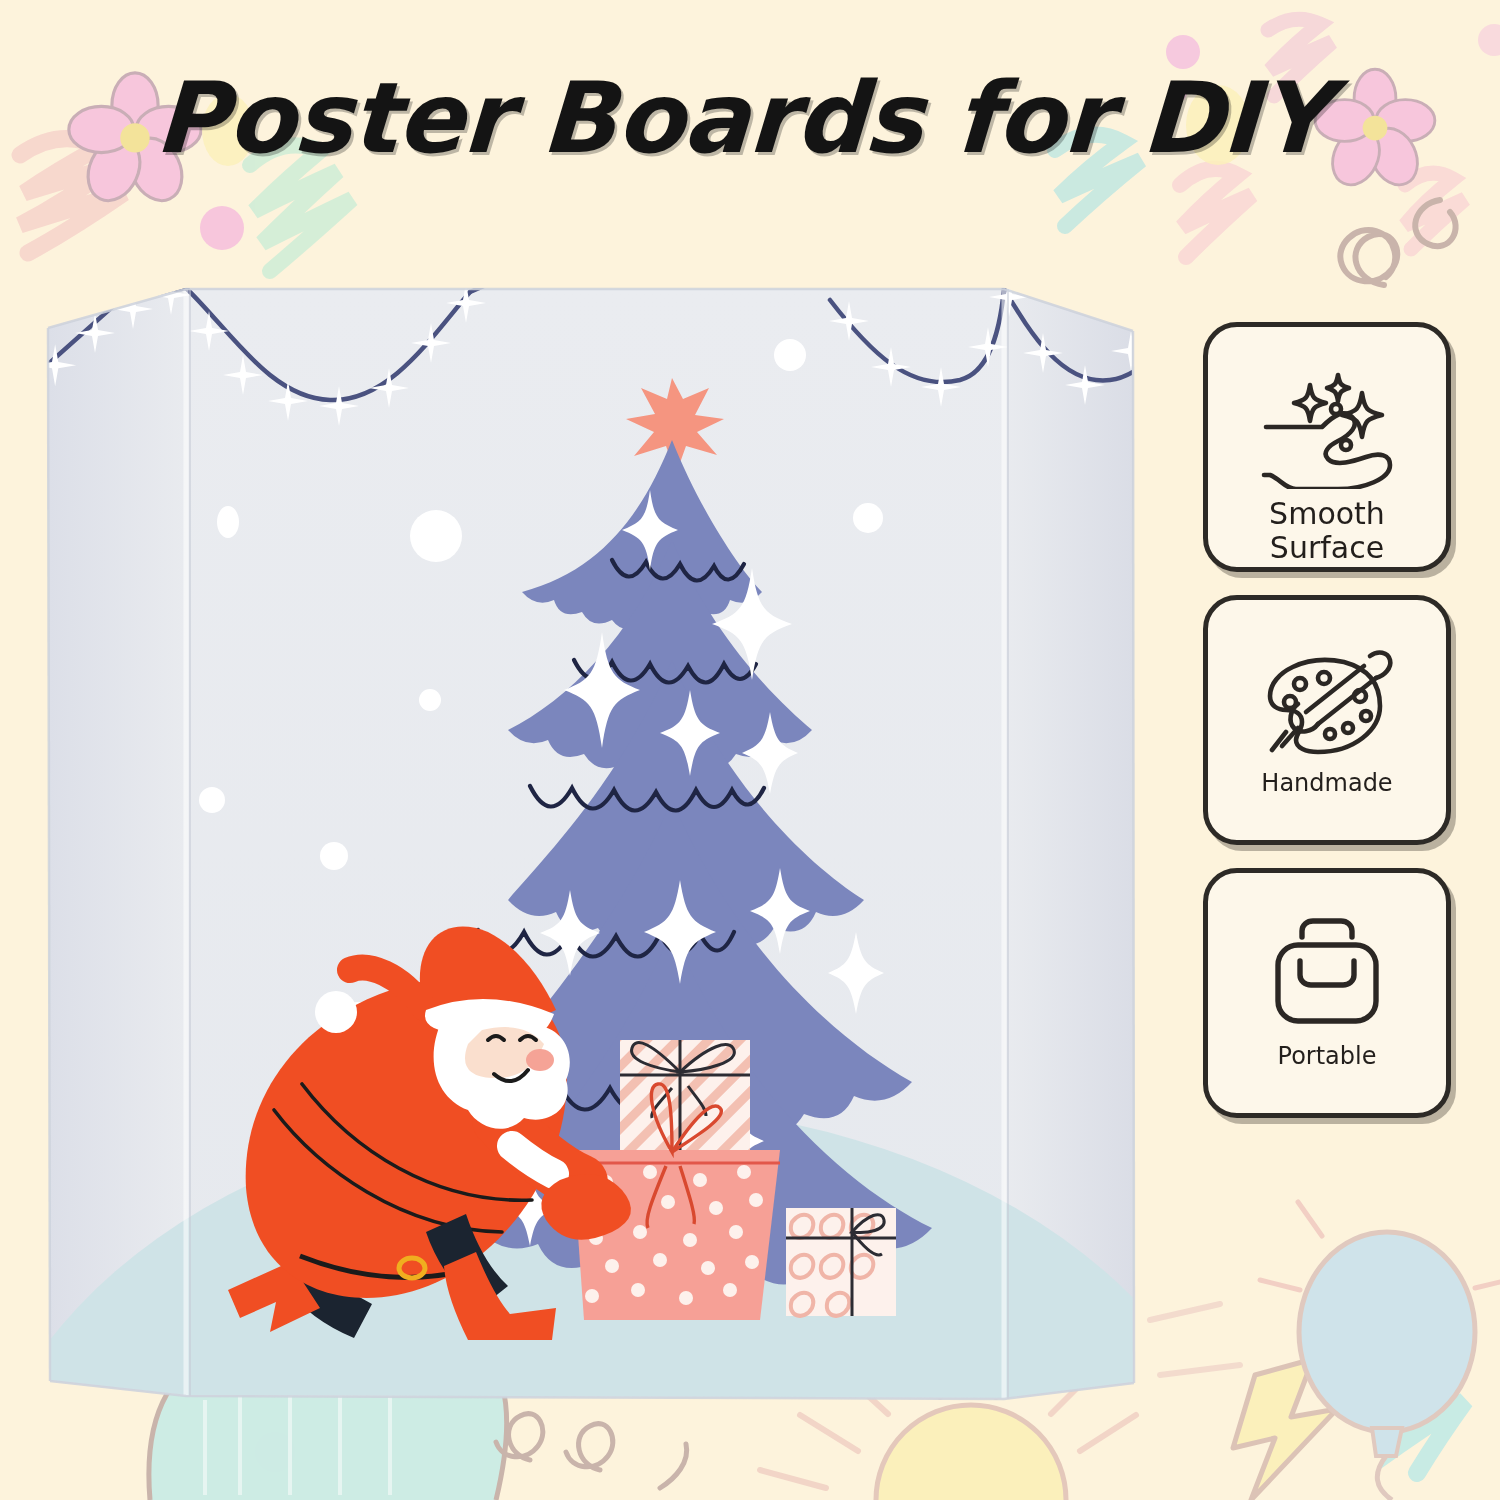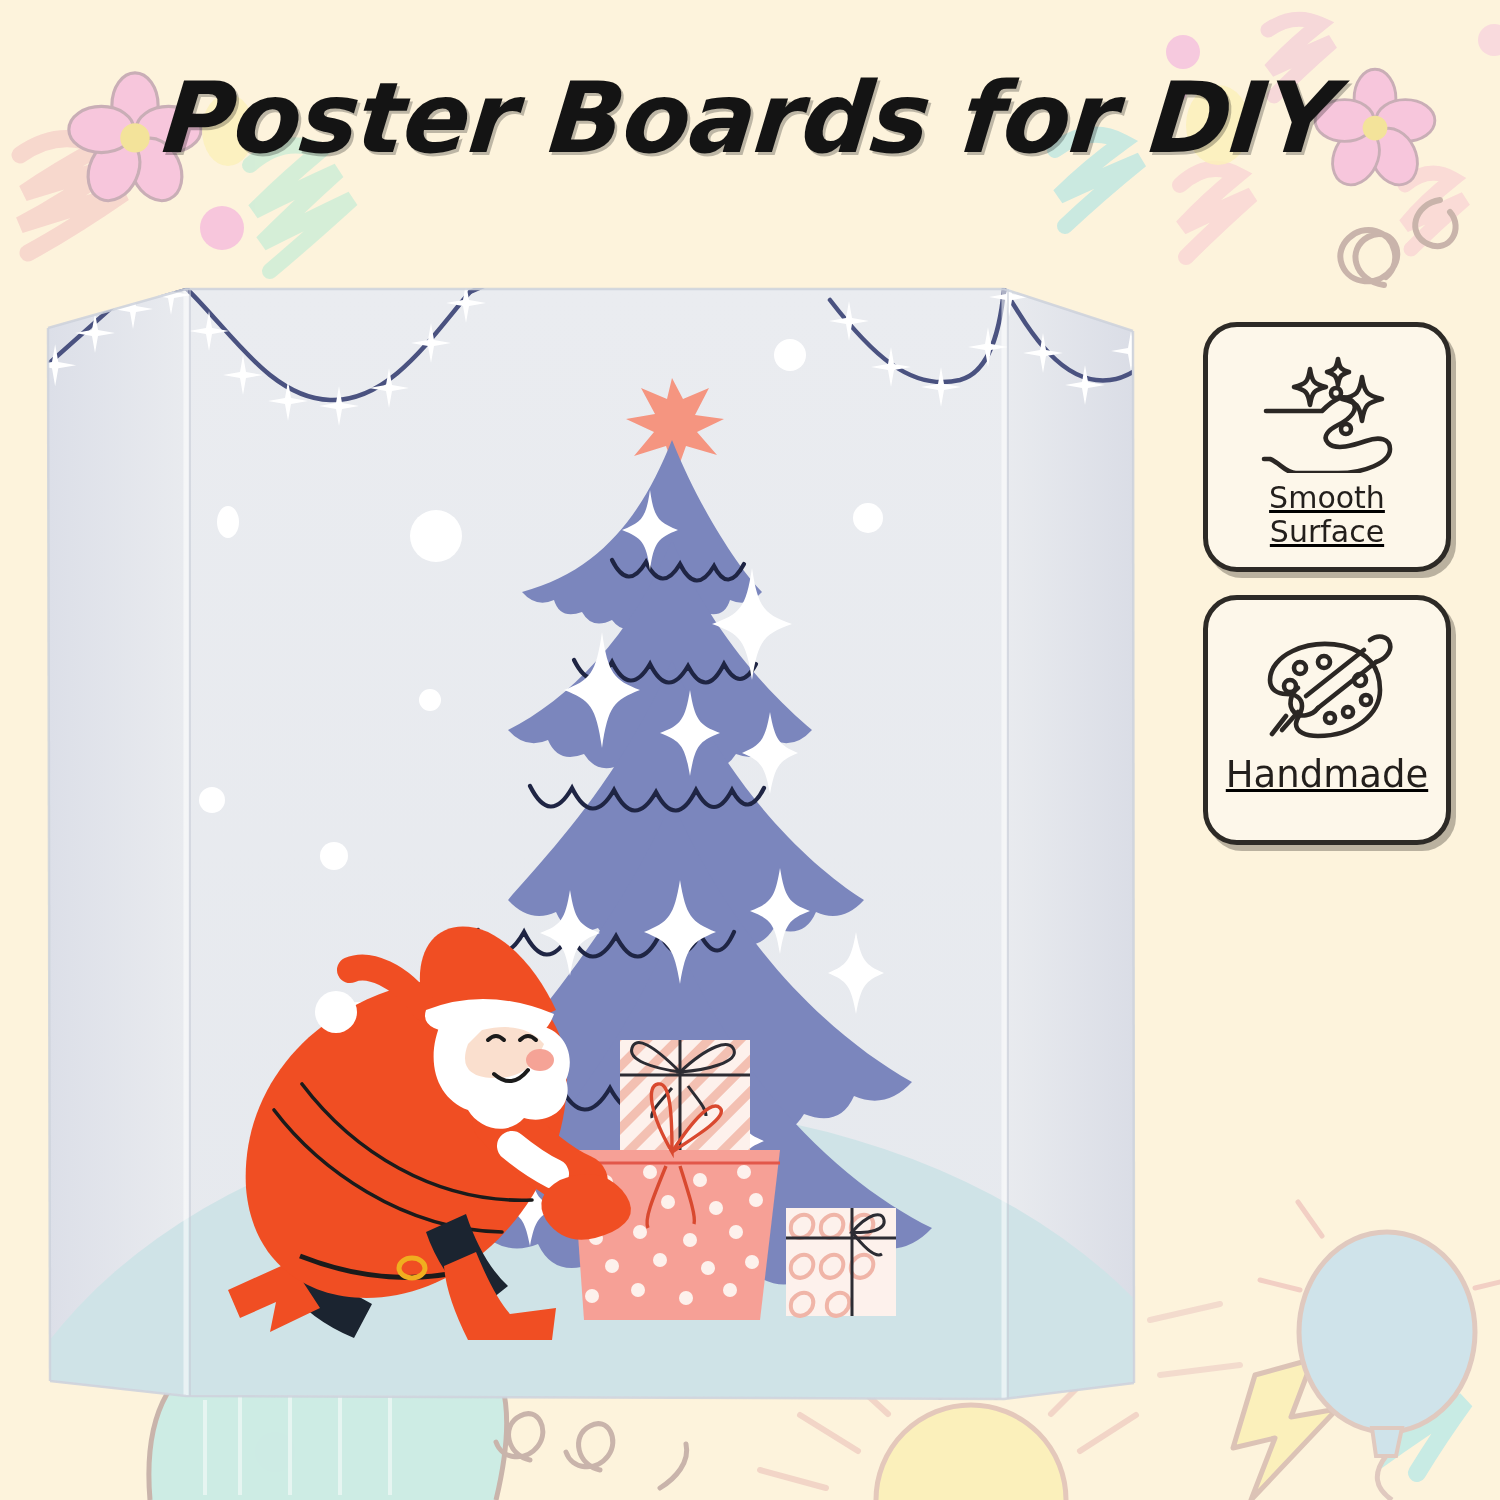--- a/index.html
+++ b/index.html
@@ -39,28 +39,27 @@
   }
   .card{
     width:248px;height:250px;
     box-sizing:border-box;
     background:#fdf7ea;
     border:5px solid #2d2a26;
     border-radius:34px;
     box-shadow:5px 6px 0 rgba(60,55,45,0.35);
     display:flex;flex-direction:column;
     align-items:center;justify-content:flex-start;
-    padding-top:28px;
-    text-decoration:underline;
+    padding-top:44px;
   }
   .card-icon{width:150px;height:118px;display:block;}
   .card-label{
     margin-top:8px;
     font-family:"DejaVu Sans","Liberation Sans",sans-serif;
-    font-size:37px;color:#231f1c;
+    font-size:24px;color:#231f1c;
     text-align:center;line-height:1.12;
     white-space:pre-line;
     font-weight:400;
   }
   .card-label.two-line{font-size:30px;}
 </style>
 </head>
 <body>
 
 <div class="stage">
@@ -512,15 +511,25 @@
           <path d="M112 22 L 54 68"></path>
           <path d="M66 80 c-6 8 -18 10 -24 4 c-6 -6 -4 -18 4 -24"></path>
           <path d="M46 84 L 30 102"></path>
           <path d="M34 88 L 20 106"></path>
         </g>
       </svg>
       <div class="card-label">Handmade</div>
     </div>
 
 
+    <div class="card">
+      <svg class="card-icon" viewBox="0 0 150 118">
+        <g fill="none" stroke="#2b2724" stroke-width="5.4" stroke-linecap="round" stroke-linejoin="round">
+          <path d="M50 20 v-6 c0 -6 5 -10 11 -10 h28 c6 0 11 4 11 10 v6"></path>
+          <rect x="26" y="28" width="98" height="76" rx="20"></rect>
+          <path d="M48 44 v14 c0 6 5 10 11 10 h32 c6 0 11 -4 11 -10 V44"></path>
+        </g>
+      </svg>
+      <div class="card-label">Portable</div>
+    </div>
   </div>
 
 </div>
 
 </body></html>

